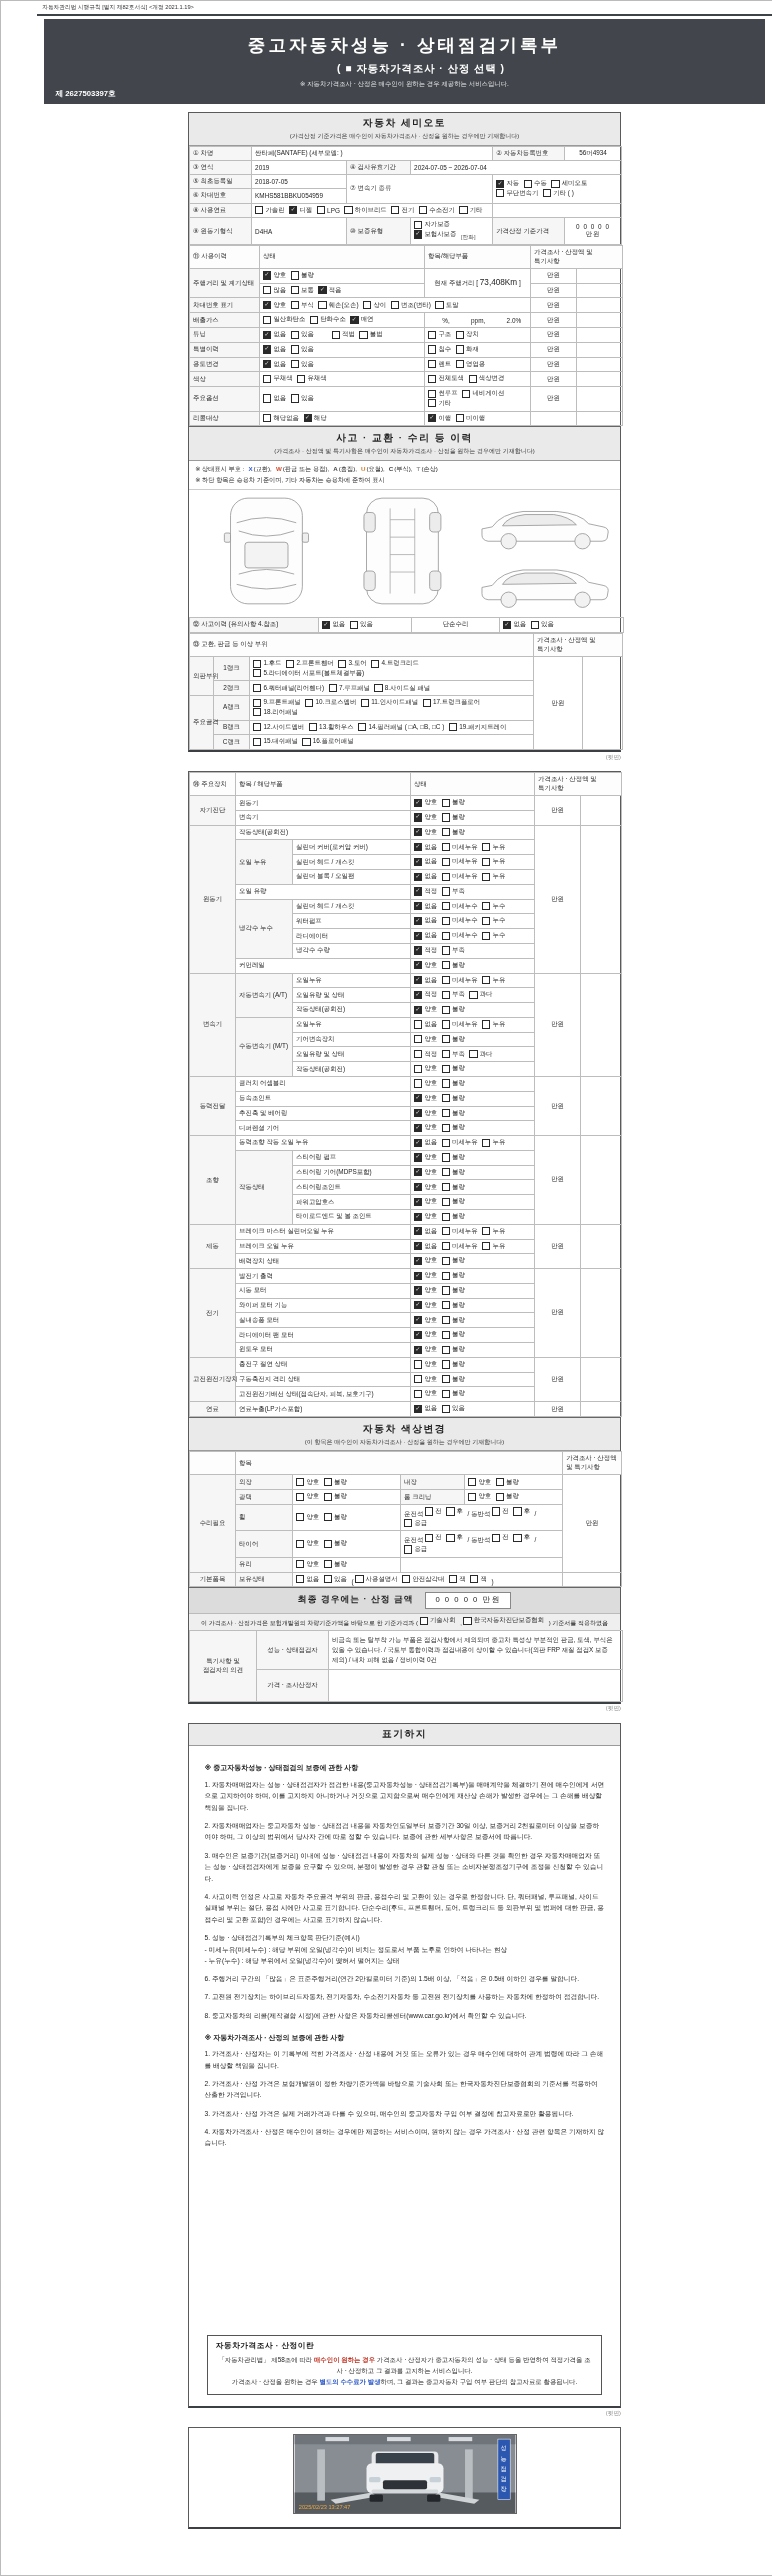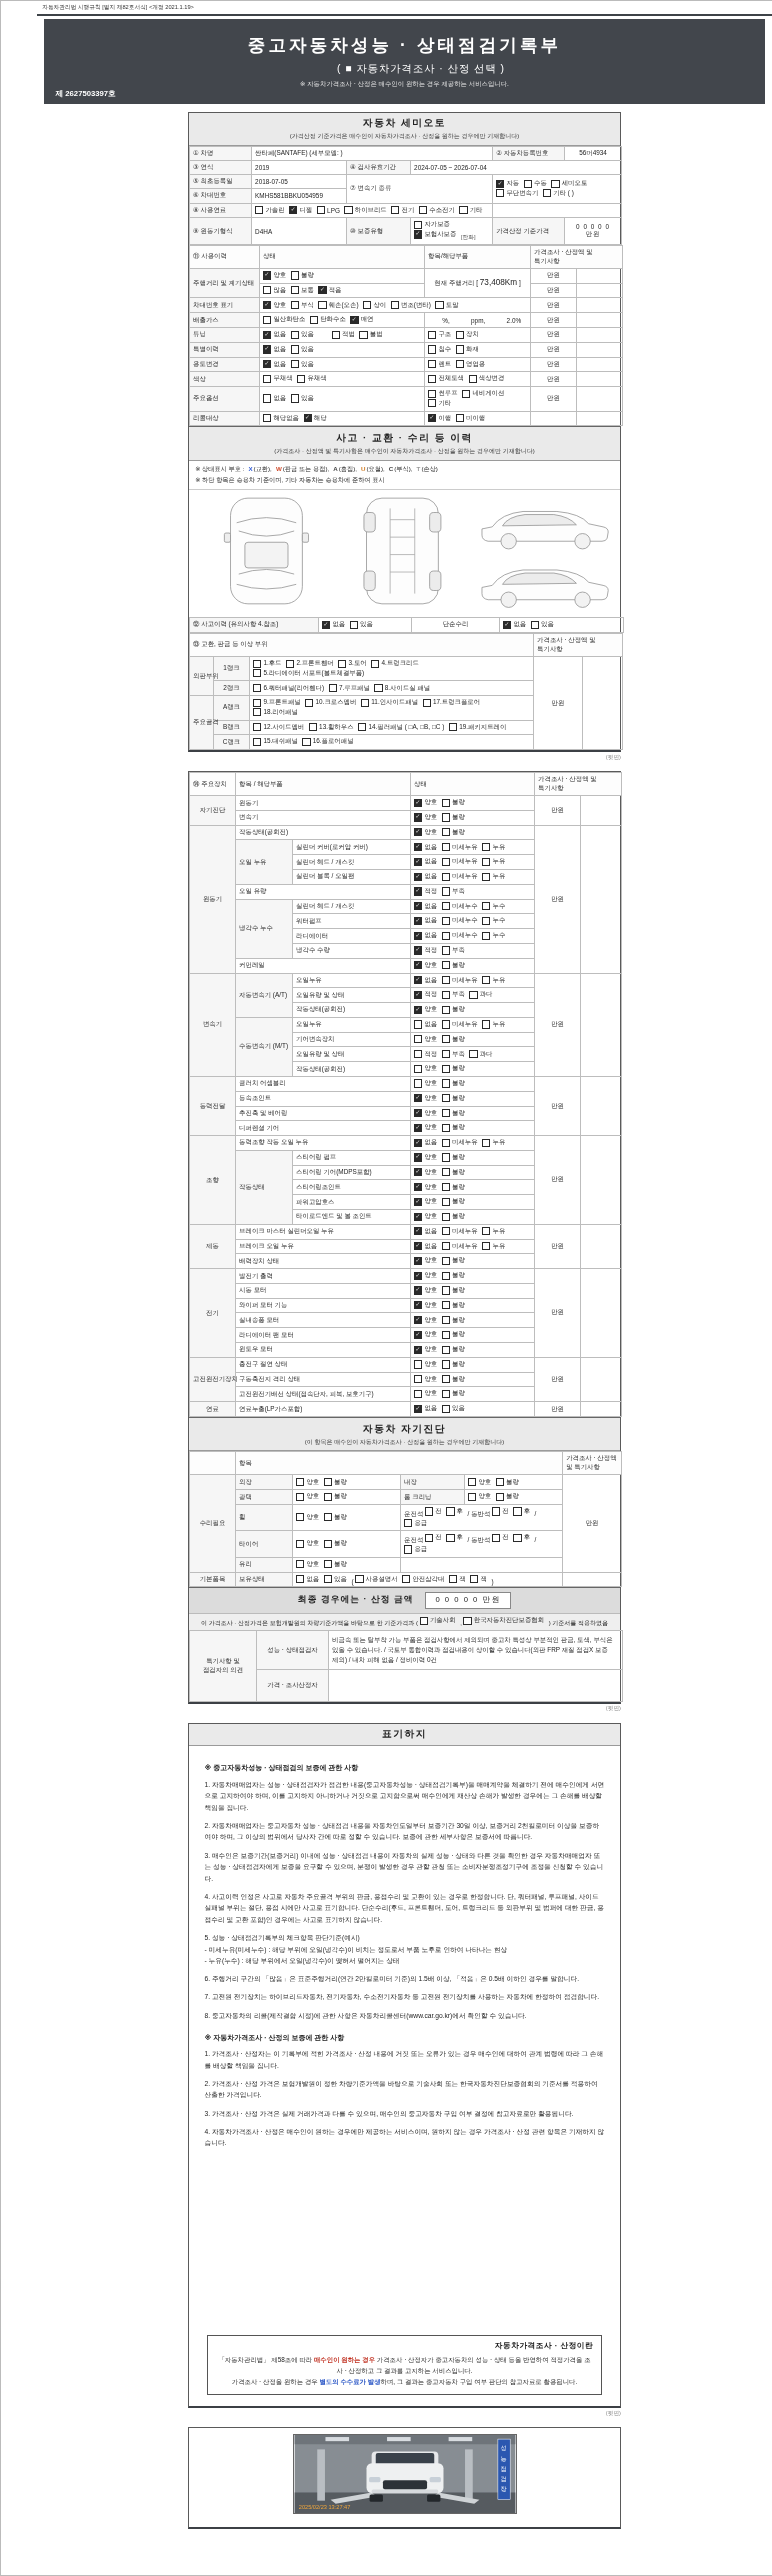--- a/index.html
+++ b/index.html
@@ -2,21 +2,21 @@
 <html style="font-size:8.2px"><head>
 <meta charset="utf-8">
 <style>
   html,body{margin:0;padding:0;background:#fff;}
   body{font-family:"Liberation Sans","DejaVu Sans",sans-serif;color:#222;}
   .sheet{width:773px;height:2576px;overflow:hidden;border:0.5px solid #bbb;box-sizing:border-box;background:#fff;position:relative;padding-left:36px;}
   .topnote{font-size:5.7px;color:#333;padding:2.6px 5.2px 1.5px;}
   .toprule{border-top:2.1px solid #3e4348;margin:1px 0 0;}
   .darkhead{margin:3.1px 7.2px 7.2px;background:#42464c;color:#fff;position:relative;padding:13.4px 0 15.5px;text-align:center;}
   .darkhead h1{margin:0;font-size:17.5px;letter-spacing:3.1px;font-weight:bold;}
-  .darkhead .sub{font-size:10.3px;font-weight:normal;margin-top:5.2px;letter-spacing:1px;margin-left:33px;}
+  .darkhead .sub{font-size:10.3px;font-weight:bold;margin-top:5.2px;letter-spacing:1px;margin-left:33px;}
   .darkhead .note{font-size:6.4px;margin-top:4.1px;color:#e8e8e8;}
   .docno{position:absolute;left:11.3px;bottom:5.2px;font-size:7.7px;font-weight:bold;}
   .doc{width:433px;margin:0 auto;}
   .block{border:1px solid #5a5a5a;border-bottom:2.1px solid #3c4045;background:#fff;}
   .stitle{background:#eaeaea;text-align:center;padding:4.6px 2.1px 3.6px;border-bottom:0.5px solid #9a9a9a;}
   .stitle h2{margin:0;font-size:9.8px;letter-spacing:1.5px;}
   .stitle .ssub{font-size:6px;color:#333;margin-top:2.1px;}
   table.t{border-collapse:collapse;width:100%;table-layout:fixed;}
   table.t td{border:0.5px solid #bdbdbd;padding:2.1px 3.1px;font-size:6.4px;vertical-align:middle;word-break:keep-all;}
   td.lab{background:#f6f6f6;}
@@ -38,21 +38,21 @@
   .diagwrap{padding:3.1px 4.1px 5.2px;text-align:center;border-top:0.5px solid #ccc;}
   .mileval{font-size:8.2px;font-weight:normal;}
   .finalbar{background:#dcdcdc;border-top:1px solid #666;padding:4.1px 0;text-align:center;}
   .finalbar .flab{font-size:8.8px;font-weight:bold;letter-spacing:1px;margin-right:9.3px;}
   .finalbar .fval{display:inline-block;background:#fff;border:0.5px solid #888;padding:2.1px 9.3px;font-size:7.7px;letter-spacing:1.5px;}
   .finalnote{background:#efefef;font-size:6px;text-align:center;padding:2.6px 2.1px;border-top:0.5px solid #bbb;}
   .notice-body{padding:12.4px 15.5px 9.3px;min-height:639px;display:flex;flex-direction:column;}
   .notice-body .ntit{font-weight:bold;font-size:7px;margin:5.2px 0 5.2px;}
   .notice-body .nitem{font-size:6.7px;line-height:1.72;margin:0 0 6.7px;white-space:pre-line;}
   .pricebox{border:1px solid #555;margin:9.3px 2.1px 2.1px;padding:5.2px 8.2px 6.2px;margin-top:auto;}
-  .pricebox .btit{text-align:right;font-weight:bold;font-size:7.7px;margin-bottom:4.1px;letter-spacing:0.5px;}
+  .pricebox .btit{text-align:left;font-weight:bold;font-size:7.7px;margin-bottom:4.1px;letter-spacing:0.5px;}
   .pricebox .bline{text-align:center;font-size:6.4px;line-height:1.7;}
   .photoswrap{padding:6.2px 0 7.2px;text-align:center;}
   .photoswrap svg{display:block;margin:0 auto 5.2px;border:0.5px solid #666;}
   .opwho{background:#f6f6f6;text-align:center;}
   .optext{font-size:6.2px;line-height:1.6;}
 </style>
 </head>
 <body>
 
 <div class="sheet">
@@ -1054,21 +1054,21 @@
                   <span class="cb"></span>
                   <span class="cbl">있음</span>
                 </span></td>
               <td class="price" rowspan="1">만원</td>
               <td rowspan="1"></td>
             </tr>
           </tbody>
         </table>
 
       <div class="stitle" style="border-top:1px solid #666">
-        <h2>자동차 자기진단</h2>
+        <h2>자동차 색상변경</h2>
         <div class="ssub">(이 항목은 매수인이 자동차가격조사 · 산정을 원하는 경우에만 기재합니다)</div>
       </div>
       <table class="t" id="etc-table">
           <colgroup>
             <col style="width: 46px;">
             <col style="width: 57px;">
             <col style="width: 108px;">
             <col style="width: 64px;">
             <col style="width: 98px;">
             <col style="width: 59px;">

